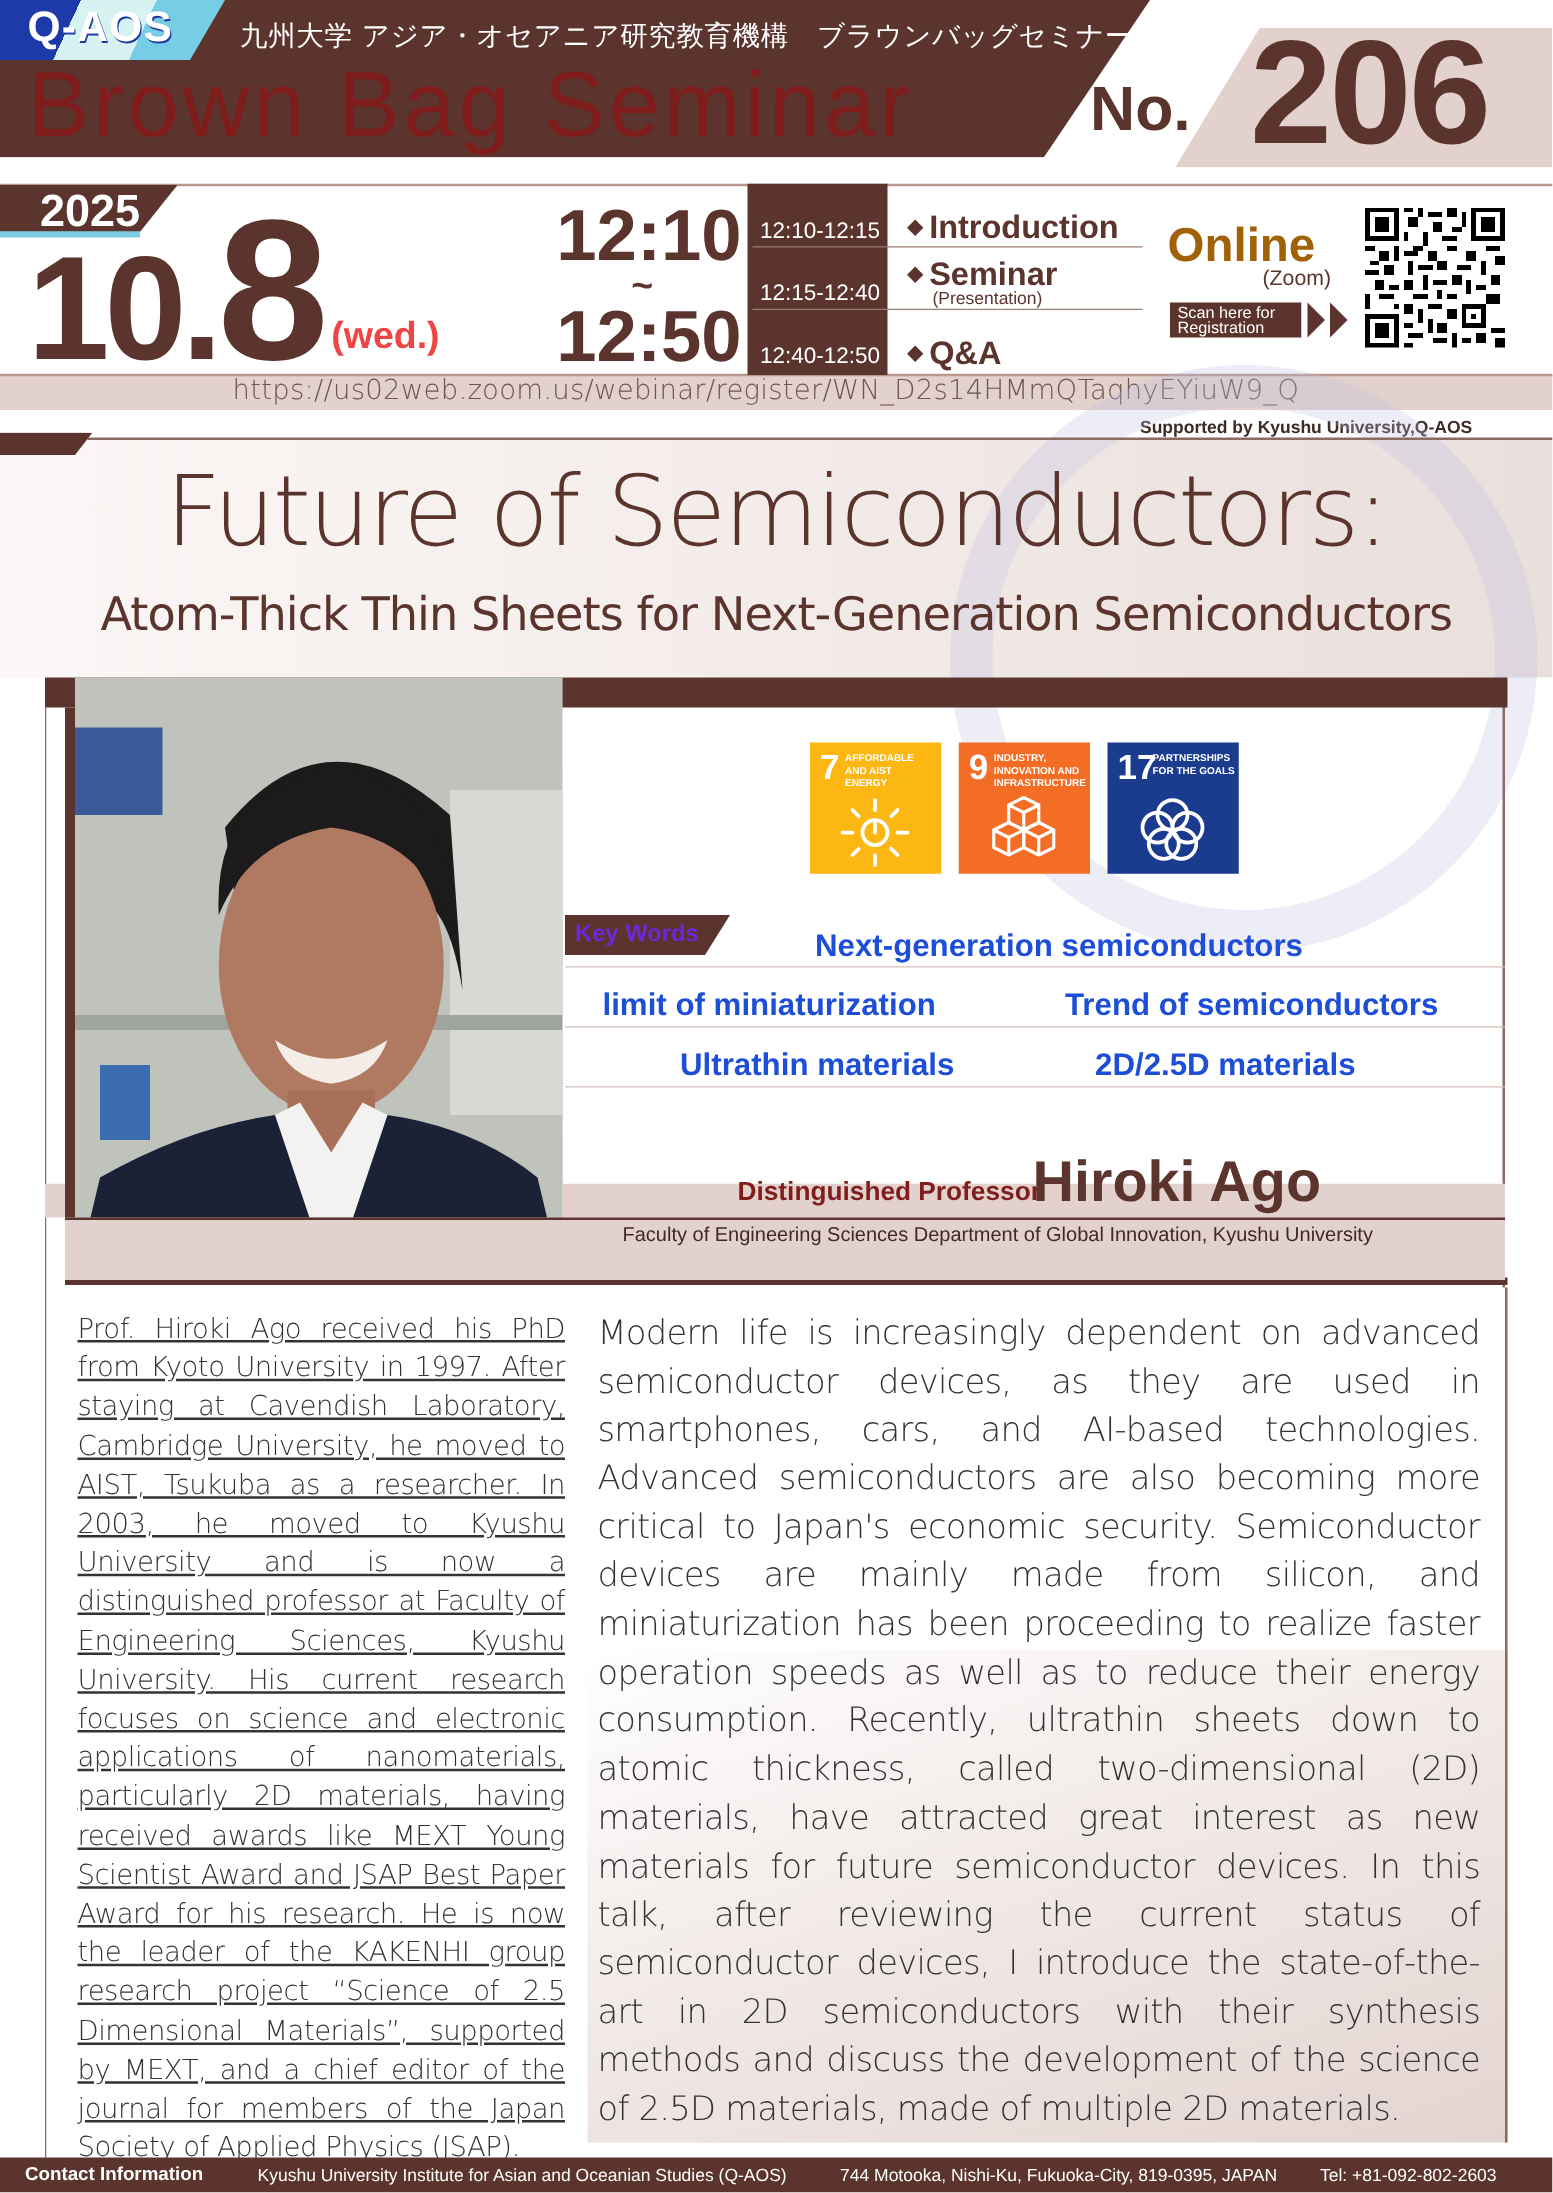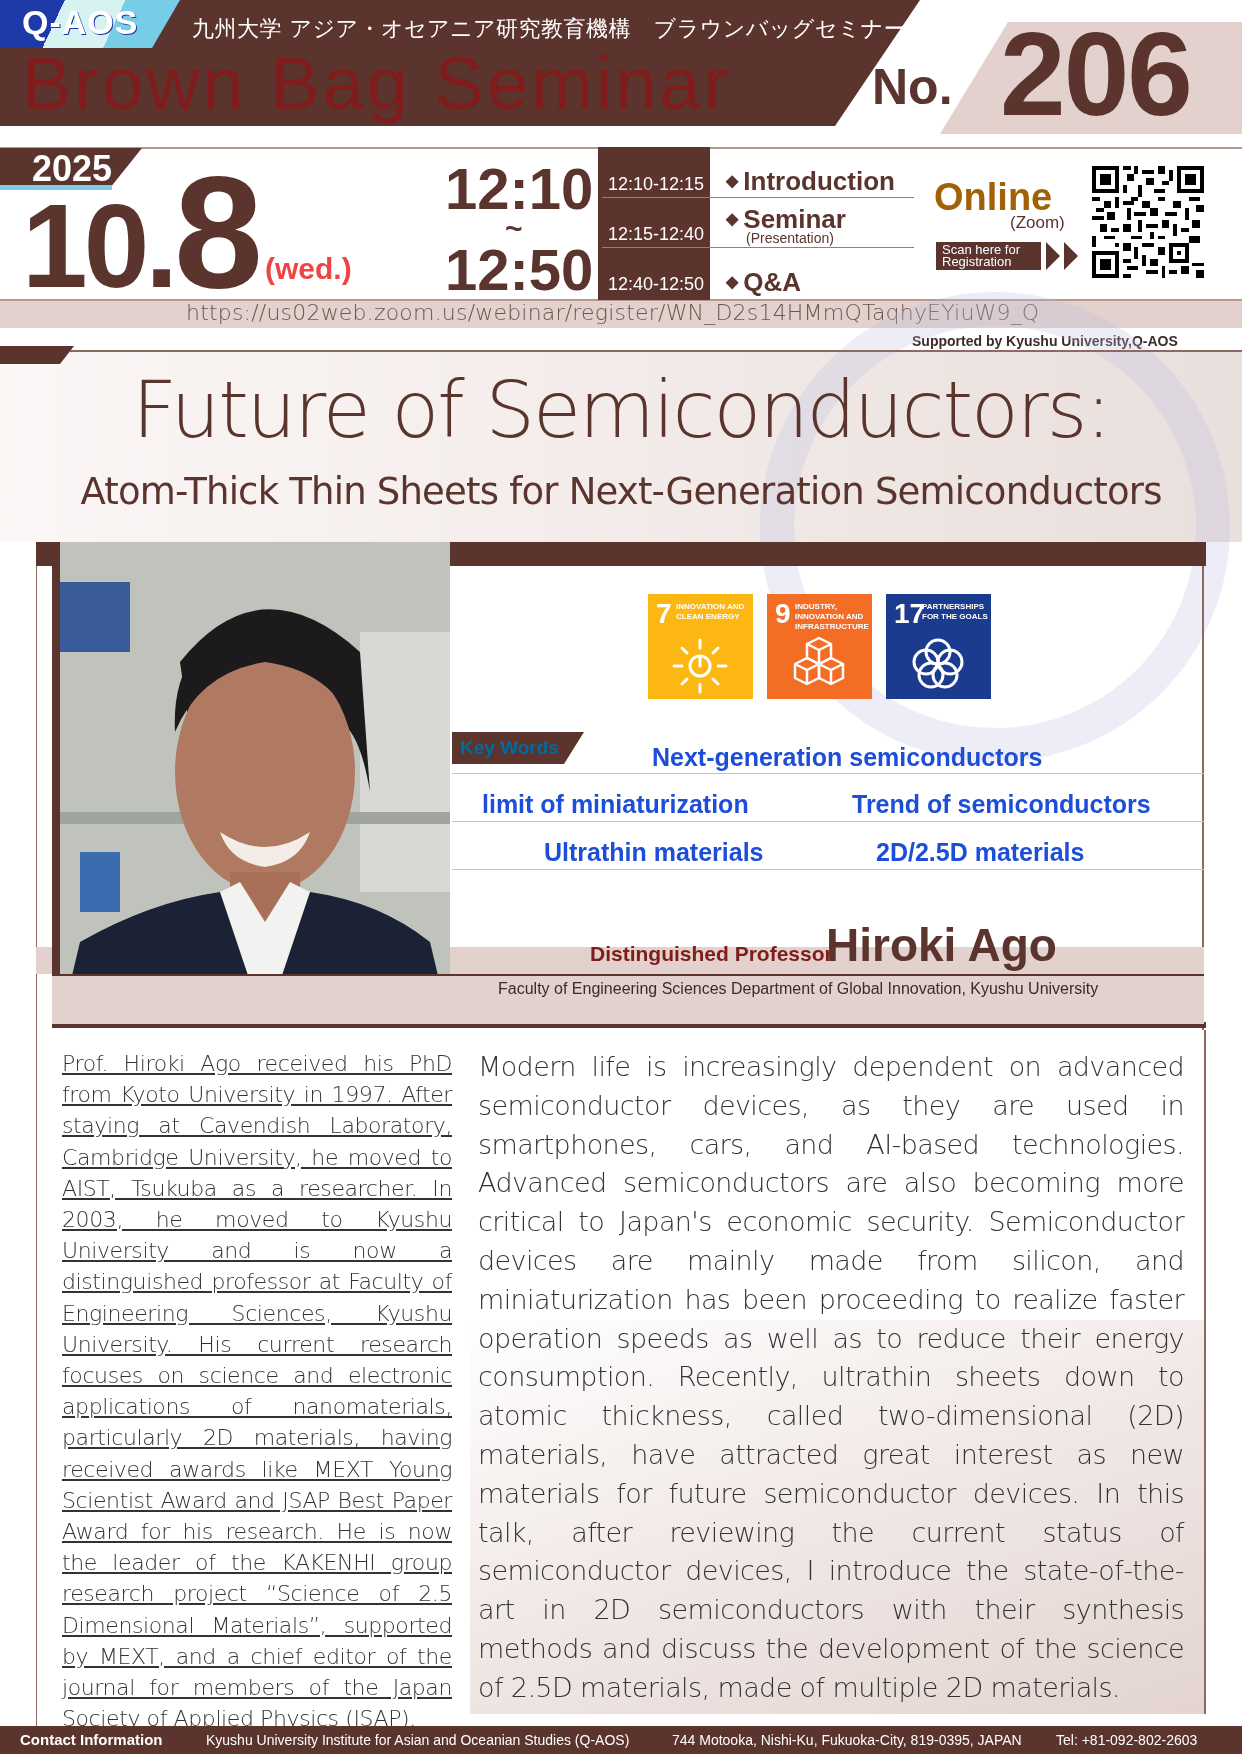--- a/index.html
+++ b/index.html
@@ -72,21 +72,21 @@
   #panel-bottombar { left: 52px; top: 1022px; width: 1154px; height: 6px; background: #5a342d; }
   #left-guide { left: 36px; top: 566px; width: 1px; height: 1160px; background: #8c6a62; }
 
   .sdg { position: absolute; top: 594px; width: 105px; height: 105px; color: #ffffff; }
   .sdg-num { position: absolute; left: 8px; top: 4px; font-size: 28px; font-weight: bold; }
   .sdg-lbl { position: absolute; left: 28px; top: 8px; font-size: 8px; font-weight: bold; line-height: 10px; width: 72px; }
   .sdg svg { position: absolute; left: 22px; top: 40px; }
 
   #kw-tab { left: 452px; top: 732px; width: 132px; height: 32px; background: #5a342d;
     clip-path: polygon(0 0, 132px 0, 112px 32px, 0 32px); }
-  #kw-tab-text { left: 460px; top: 737px; font-size: 19px; font-weight: bold; color: #0369a1; }
+  #kw-tab-text { left: 460px; top: 737px; font-size: 19px; font-weight: bold; color: #6d28d9; }
   .kw { position: absolute; font-size: 25px; font-weight: bold; color: #1d4ed8; }
   .kw-line { position: absolute; left: 452px; width: 752px; height: 1px; background: #d3bfba; }
 
   #name-band { left: 450px; top: 947px; width: 754px; height: 27px; background: #e2d1cc; }
   #affil-band { left: 52px; top: 974px; width: 1152px; height: 50px; background: #e2d1cc; border-top: 2px solid #5a342d; }
   #name-left-band { left: 36px; top: 947px; width: 24px; height: 27px; background: #e2d1cc; }
   #title-label { left: 590px; top: 942px; font-size: 21px; font-weight: bold; color: #7f1d1d; }
   #name-text { left: 826px; top: 918px; font-size: 46px; font-weight: bold; color: #5a342d; }
   #affil-text { left: 498px; top: 980px; font-size: 16px; color: #3e2a26; }
 
@@ -194,21 +194,21 @@
     <path d="M160 290 Q205 320 250 290 Q240 320 205 325 Q170 320 160 290 Z" fill="#f4ece6"></path>
     <rect x="170" y="330" width="70" height="60" fill="#a87058"></rect>
     <path d="M0 484 L20 400 Q90 360 160 350 L205 420 L250 350 Q320 360 370 400 L390 484 Z" fill="#1c2236"></path>
     <path d="M160 350 L205 484 L250 350 L230 340 L205 380 L180 340 Z" fill="#f2f2f0"></path>
   </svg>
 </div>
 <div class="abs" id="panel-bottombar"></div>
 
 <div class="sdg" style="left:648px;background:#fcb713">
   <div class="sdg-num">7</div>
-  <div class="sdg-lbl">INNOVATION AND CLEAN ENERGY</div>
+  <div class="sdg-lbl">AFFORDABLE AND AIST ENERGY</div>
   <svg width="60" height="60" viewBox="0 0 60 60">
     <g stroke="#ffffff" stroke-width="3" fill="none" stroke-linecap="round">
       <circle cx="30" cy="32" r="10"></circle>
       <line x1="30" y1="6" x2="30" y2="14"></line>
         <line x1="30" y1="50" x2="30" y2="58"></line>
       <line x1="4" y1="32" x2="12" y2="32"></line>
         <line x1="48" y1="32" x2="56" y2="32"></line>
       <line x1="12" y1="14" x2="17" y2="19"></line>
         <line x1="43" y1="45" x2="48" y2="50"></line>
       <line x1="48" y1="14" x2="43" y2="19"></line>

